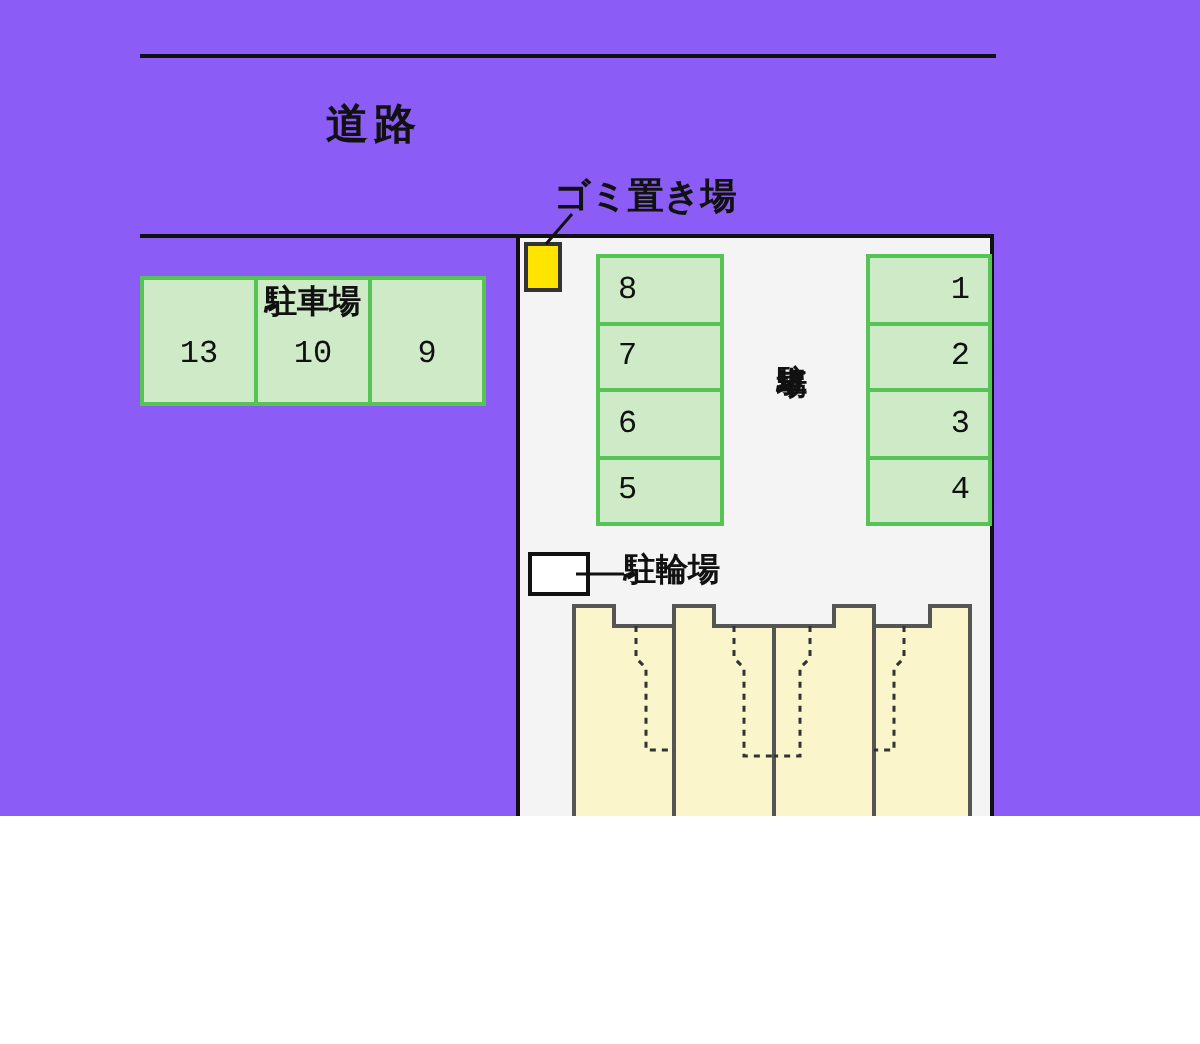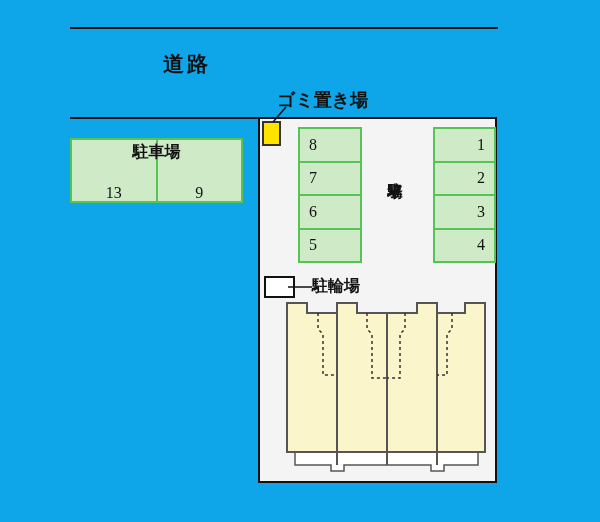--- a/index.html
+++ b/index.html
@@ -6,38 +6,38 @@
     --green-fill:#cfeac6;
     --green-border:#55c455;
     --yellow-fill:#ffe400;
     --building-fill:#faf5cb;
     --building-border:#555555;
     --parcel-fill:#f4f4f4;
     --line-color:#111111;
   }
   html,body{margin:0;padding:0;background:#fff;}
   .canvas{
-    position:relative;width:600px;height:522px;background:#0ea5e9;overflow:hidden;
-    font-family:Liberation Serif, serif;color:#111;
+    position:relative;width:600px;height:408px;background:#8b5cf6;overflow:hidden;
+    font-family:Liberation Mono, monospace;color:#111;
   }
   .hline{position:absolute;height:2px;background:var(--line-color);}
   .road-label{
     position:absolute;left:163px;top:54px;font-size:21px;font-weight:bold;
     letter-spacing:3px;line-height:1;
   }
   
   .street-lot{
     position:absolute;left:70px;top:138px;width:173px;height:65px;
     background:var(--green-fill);border:2px solid var(--green-border);
     box-sizing:border-box;display:flex;
   }
   .street-cell{
     flex:1 1 0;display:flex;align-items:flex-end;justify-content:center;
     border-right:2px solid var(--green-border);box-sizing:border-box;
-    font-size:16px;line-height:1;padding-bottom:0;
+    font-size:16px;line-height:1;padding-bottom:16px;
   }
   .street-cell:last-child{border-right:none;}
   .street-lot-label{
     position:absolute;left:70px;top:144px;width:173px;text-align:center;
     font-size:16px;font-weight:bold;line-height:1;z-index:5;
   }
   
   .parcel{
     position:absolute;left:258px;top:117px;width:239px;height:366px;
     background:var(--parcel-fill);border:2px solid var(--line-color);box-sizing:border-box;
@@ -83,20 +83,23 @@
 
 <div class="canvas">
 
   <div class="hline" style="left:70px;top:27px;width:428px;"></div>
   <div class="road-label">道路</div>
   <div class="hline" style="left:70px;top:117px;width:190px;"></div>
 
   <div class="street-lot">
     <div class="street-cell">
         <span>13</span>
+      </div>
+    <div class="street-cell">
+        <span>10</span>
       </div>
     <div class="street-cell">
         <span>9</span>
       </div>
   </div>
   <div class="street-lot-label">駐車場</div>
 
   <div class="parcel"></div>
 
   <div class="garbage-box"></div>

